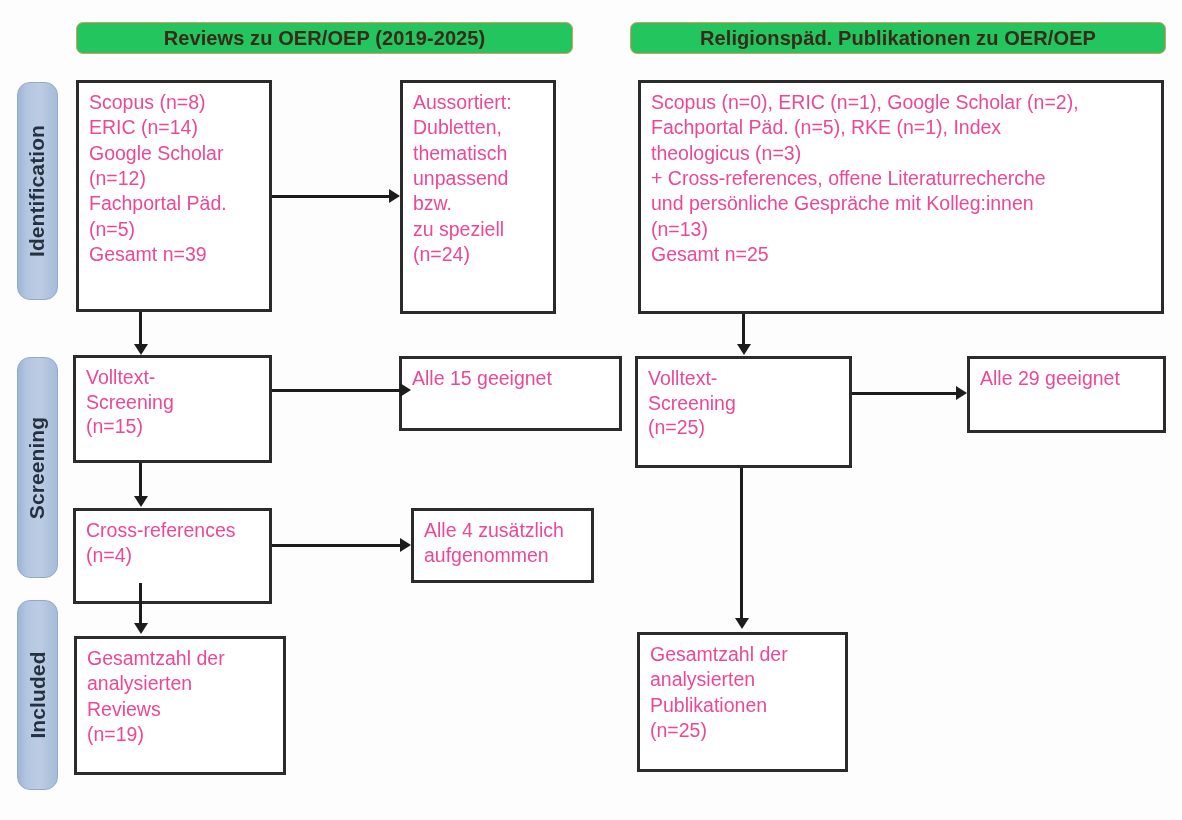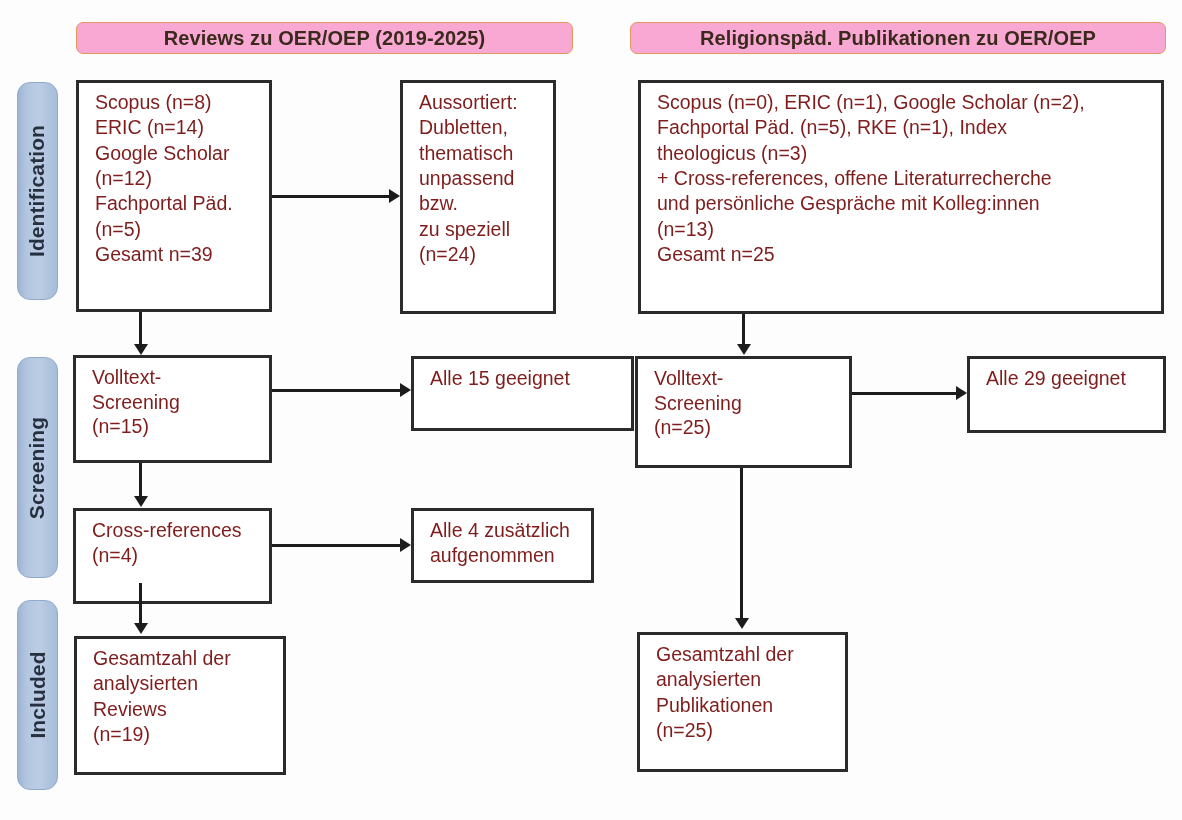--- a/index.html
+++ b/index.html
@@ -38,40 +38,40 @@
     font-weight: bold;
     color: #26313f;
     letter-spacing: 0.1px;
   }
 
   
   .col-header {
     position: absolute;
     height: 32px;
     border-radius: 7px;
-    background: #f9a8d4;
+    background: #22c55e;
     border: 1px solid #e0995f;
     box-sizing: border-box;
     display: flex;
     align-items: center;
     justify-content: center;
     color: #3a2a1c;
     font-size: 20px;
     font-weight: bold;
     letter-spacing: 0.1px;
   }
 
   
   .node {
     position: absolute;
     box-sizing: border-box;
     background: #ffffff;
     border: 3px solid #2b2b2b;
-    padding: 7px 9px 4px 16px;
-    color: #7f1d1d;
+    padding: 7px 9px 4px 10px;
+    color: #ec4899;
     font-size: 19.5px;
     line-height: 1.30;
     white-space: pre-line;
     overflow: hidden;
   }
   .node.tight { line-height: 1.26; }
 
   
   .conn {
     position: absolute;
@@ -130,21 +130,21 @@
   <div class="conn h" style="left:272px; top:195px; width:117px;"></div>
   <div class="arrow-right" style="left:389px; top:189px;"></div>
 
   <div class="conn v" style="left:139px; top:312px; width:3px; height:33px;"></div>
   <div class="arrow-down" style="left:134px; top:344px;"></div>
 
   <div class="node tight" style="left:73px; top:355px; width:199px; height:108px;">Volltext-
 Screening
 (n=15)</div>
 
-  <div class="node" style="left:411px; top:356px; width:223px; height:75px;">Alle 15 geeignet</div>
+  <div class="node" style="left:399px; top:356px; width:223px; height:75px;">Alle 15 geeignet</div>
 
   <div class="conn h" style="left:272px; top:389px; width:128px;"></div>
   <div class="arrow-right" style="left:400px; top:383px;"></div>
 
   <div class="conn v" style="left:139px; top:463px; width:3px; height:34px;"></div>
   <div class="arrow-down" style="left:134px; top:496px;"></div>
 
   <div class="node tight" style="left:73px; top:508px; width:199px; height:96px;">Cross-references
 (n=4)</div>
 

